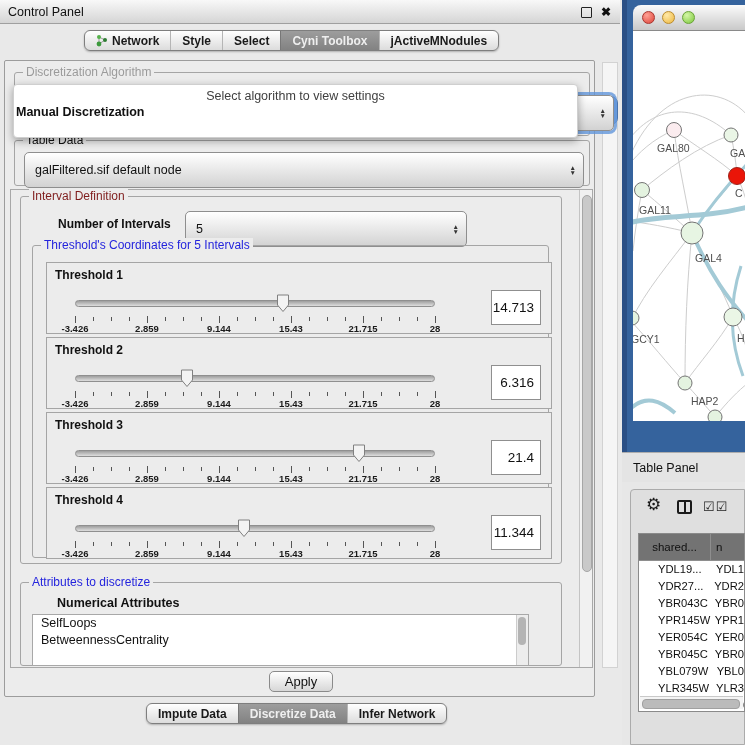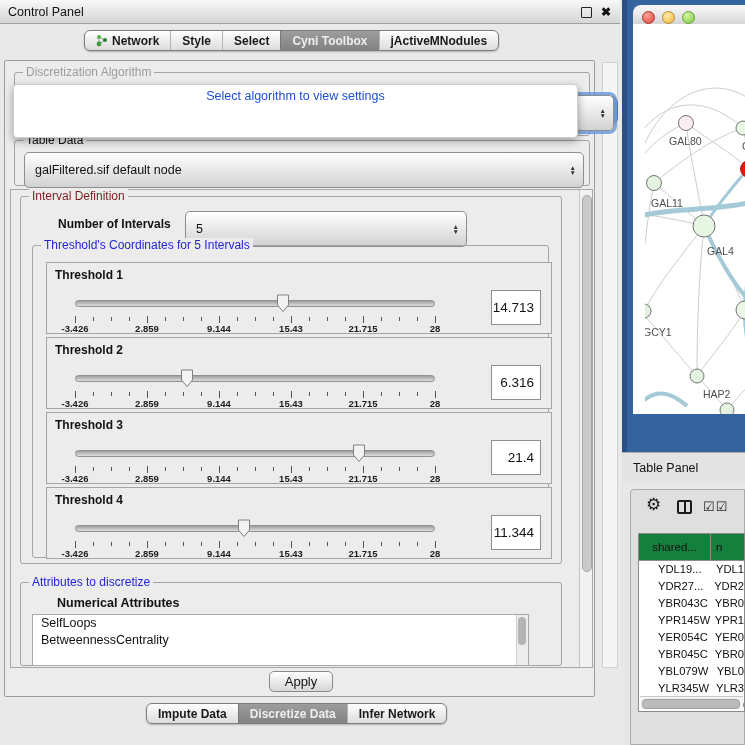--- a/index.html
+++ b/index.html
@@ -35,21 +35,21 @@
   
   .combo{position:absolute;box-sizing:border-box;border:1px solid #8e8e8e;border-radius:5px;
     background:linear-gradient(#ffffff,#d2d2d2);font-size:12.5px;display:flex;align-items:center;padding:17px 10px;}
   .combo .spin{position:absolute;right:7px;top:50%;transform:translateY(-50%);display:flex;flex-direction:column;
     align-items:center;font-size:6.5px;line-height:5px;color:#333;}
   #algo-combo{left:24px;top:95px;width:590px;height:27px;box-shadow:0 0 0 3px rgba(98,150,219,.8);z-index:2;}
 
   
   #algo-popup{left:13px;top:84px;width:565px;height:54px;background:#fff;border:1px solid #cfcfcf;
     border-radius:4px;box-shadow:0 3px 8px rgba(0,0,0,.35);z-index:10;padding-top:3px;}
-  #algo-popup .ph{text-align:center;color:#1d4ed8;font-size:12.5px;height:17px;line-height:17px;}
+  #algo-popup .ph{text-align:center;color:#404040;font-size:12.5px;height:17px;line-height:17px;}
   #algo-popup .item{font-size:12.5px;height:15px;line-height:15px;padding-left:2px;white-space:nowrap;}
   #algo-popup .item.bold{font-weight:bold;}
 
   
   #scrollarea{left:10px;top:189px;width:583px;height:479px;border:1px solid #a8a8a8;background:#ececec;}
   #content-scrollbar{left:579px;top:190px;width:13px;height:477px;background:#f1f1f1;border-left:1px solid #c4c4c4;}
   #content-scrollbar .thumb{position:absolute;left:2px;top:5px;width:8px;height:375px;background:#c9c9c9;
     border:1px solid #a6a6a6;border-radius:5px;}
 
   #noi-label{left:58px;top:217px;font-size:12px;font-weight:bold;}
@@ -83,33 +83,33 @@
   
   #net-frame{left:622px;top:0;width:123px;height:452px;background:#35639d;}
   #net-frame .edge-strip{position:absolute;left:0;top:0;width:5px;height:100%;background:#2a4f85;}
   #net-titlebar{left:633px;top:5px;width:112px;height:26px;border-radius:8px 0 0 0;
     background:linear-gradient(#fbfbfb,#c9c9c9);border-bottom:1px solid #8a8a8a;display:flex;align-items:center;padding-left:9px;gap:7px;}
   .light{width:13px;height:13px;border-radius:50%;box-sizing:border-box;}
   .light.red{background:radial-gradient(circle at 35% 30%,#ffa296,#dd4338);border:1px solid #a8352f;}
   .light.yellow{background:radial-gradient(circle at 35% 30%,#ffe9a8,#edb73f);border:1px solid #bb8c2e;}
   .light.green{background:radial-gradient(circle at 35% 30%,#d5f6a7,#7cc83c;);border:1px solid #69a337;
     background:radial-gradient(circle at 35% 30%,#d5f6a7,#7cc83c);}
-  #net-canvas{left:633px;top:24px;width:112px;height:390px;background:#fff;overflow:hidden;padding-left:12px;}
+  #net-canvas{left:633px;top:31px;width:112px;height:390px;background:#fff;overflow:hidden;}
 
   
   #tp-titlebar{left:622px;top:452px;width:123px;height:30px;background:#e4e4e4;border-top:1px solid #adadad;
     display:flex;align-items:center;padding-left:11px;font-size:12.5px;}
   #tp-body{left:622px;top:482px;width:123px;height:263px;background:#e7e7e7;}
   #tp-inner{left:630px;top:489px;width:115px;height:256px;background:#dfdfdf;border:1px solid #ababab;border-radius:4px 0 0 0;}
   #tp-gear{left:646px;top:496px;font-size:17px;line-height:17px;color:#1a1a1a;}
   #tp-split{left:677px;top:500px;width:15px;height:14px;border:2px solid #1a1a1a;border-radius:2px;}
   #tp-split .mid{position:absolute;left:50%;top:0;width:2px;height:100%;background:#1a1a1a;transform:translateX(-50%);}
   #tp-checks{left:703px;top:499px;font-size:13px;letter-spacing:1px;color:#222;}
   #tp-table{left:638px;top:533px;width:107px;height:179px;background:#fff;border:1px solid #8a8a8a;overflow:hidden;}
-  #tp-head{display:flex;height:26px;border-bottom:1px solid #8e8e8e;background:#15803d;font-size:11.5px;}
+  #tp-head{display:flex;height:26px;border-bottom:1px solid #8e8e8e;background:#737373;font-size:11.5px;}
   #tp-head .c1{width:71px;border-right:1px solid #8e8e8e;display:flex;align-items:center;justify-content:center;}
   #tp-head .c2{flex:1;display:flex;align-items:center;padding-left:5px;}
   .trow{display:flex;height:17px;line-height:17px;font-size:11.2px;white-space:nowrap;padding-left:14px;}
   .trow .c1{width:72px;padding-left:5px;box-sizing:border-box;}
   .trow .c2{flex:1;padding-left:4px;}
   #tp-hscroll{position:absolute;left:1px;bottom:2px;right:1px;height:12px;background:#f4f4f4;border-top:1px solid #c9c9c9;}
   #tp-hscroll .thumb{position:absolute;left:2px;top:1.5px;width:96px;height:8px;background:#bbb;border:1px solid #a0a0a0;border-radius:4px;}
 
   
   #aqua-scroll{left:602px;top:62px;width:16px;height:606px;background:#f5f5f5;border:1px solid #d2d2d2;}
@@ -164,20 +164,21 @@
   </div>
   <div class="combo abs" id="algo-combo">
     <span class="spin">
         <span>▲</span>
         <span>▼</span>
       </span>
   </div>
 
   <div class="abs" id="algo-popup">
     <div class="ph">Select algorithm to view settings</div>
+  <div class="item bold">Manual Discretization</div>
     </div>
 
   <div class="group" style="left:14px;top:140px;width:576px;height:46px;">
     <span class="glabel">Table Data</span>
   </div>
   <div class="combo abs" style="left:24px;top:152px;width:560px;height:25px;">
     <span>galFiltered.sif default node</span>
     <span class="spin">
         <span>▲</span>
         <span>▼</span>

